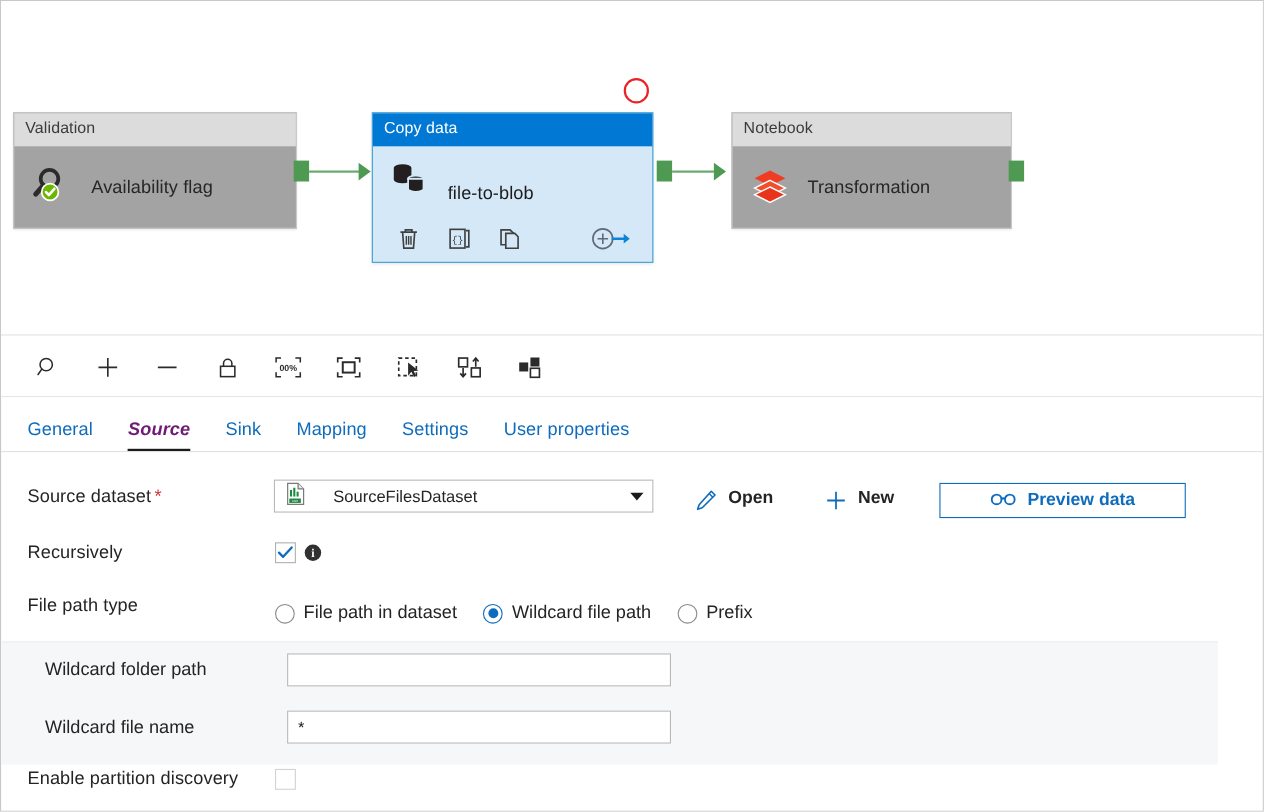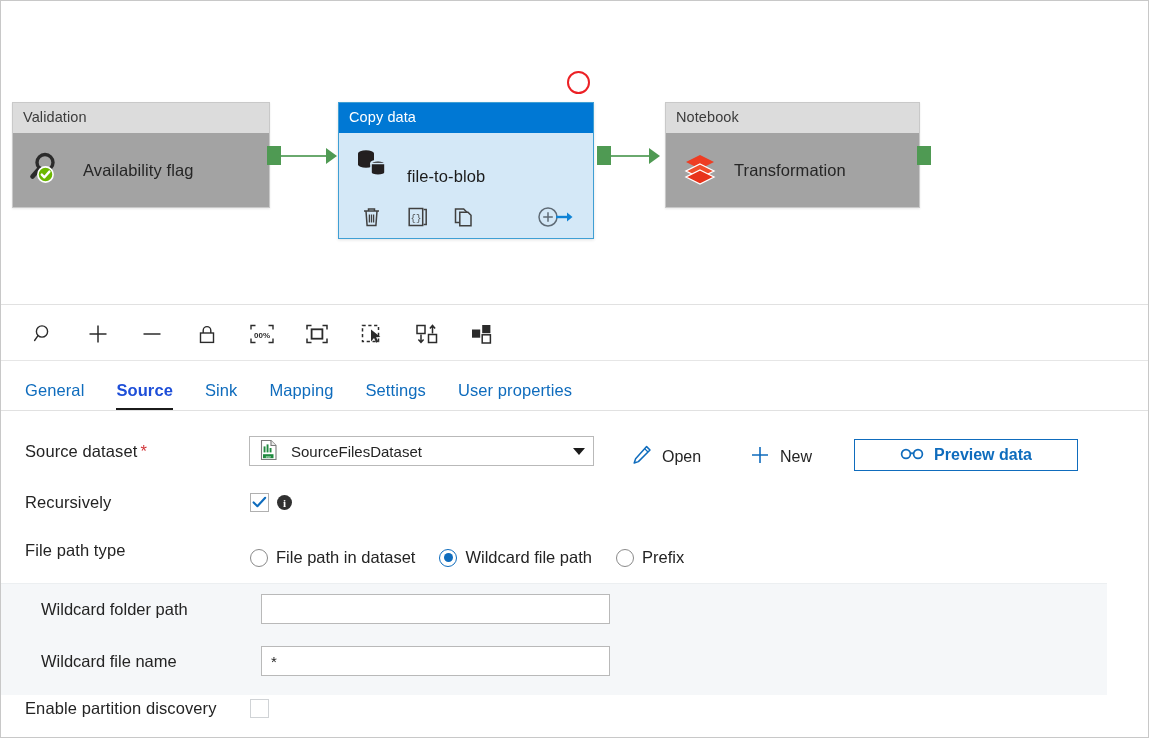--- a/index.html
+++ b/index.html
@@ -152,22 +152,23 @@
     font-size: 16.5px;
     color: #0f6cbd;
     padding: 0 16px 10px 16px;
     cursor: pointer;
     letter-spacing: .1px;
     position: relative;
     white-space: nowrap;
   }
   .tab:first-child { padding-left: 0; }
   .tab.active {
-    color: #1d4ed8;
+    color: #701a75;
     font-weight: bold;
+    font-style: italic;
   }
   .tab.active::after {
     content: "";
     position: absolute;
     left: 16px; right: 16px; bottom: 0;
     height: 2.5px;
     background: #1b1b1b;
   }
   .tab.active:first-child::after { left: 0; }
 
@@ -189,33 +190,35 @@
   .combo {
     width: 345px; height: 30px;
     border: 1px solid #b9b9b9;
     background: #ffffff;
     display: flex;
     align-items: center;
     padding: 0 8px 0 9px;
     font-size: 15px;
     color: #242424;
     cursor: pointer;
+    gap: 12px;
   }
   .combo .cval { margin-left: 12px; flex: 1; }
   .caret {
     width: 0; height: 0;
     border-left: 6px solid transparent;
     border-right: 6px solid transparent;
     border-top: 7px solid #1b1b1b;
   }
 
   .linkbtn {
-    display: flex; align-items: center; gap: 9px;
+    display: flex; align-items: flex-start; gap: 9px;
     font-size: 16px; color: #242424;
     cursor: pointer;
+    font-weight: bold;
   }
   #btn-preview {
     display: flex; align-items: center; justify-content: center; gap: 10px;
     width: 224px; height: 32px;
     border: 1px solid #0f6cbd;
     background: #ffffff;
     color: #0f6cbd;
     font-size: 16px;
     font-weight: bold;
     cursor: pointer;

